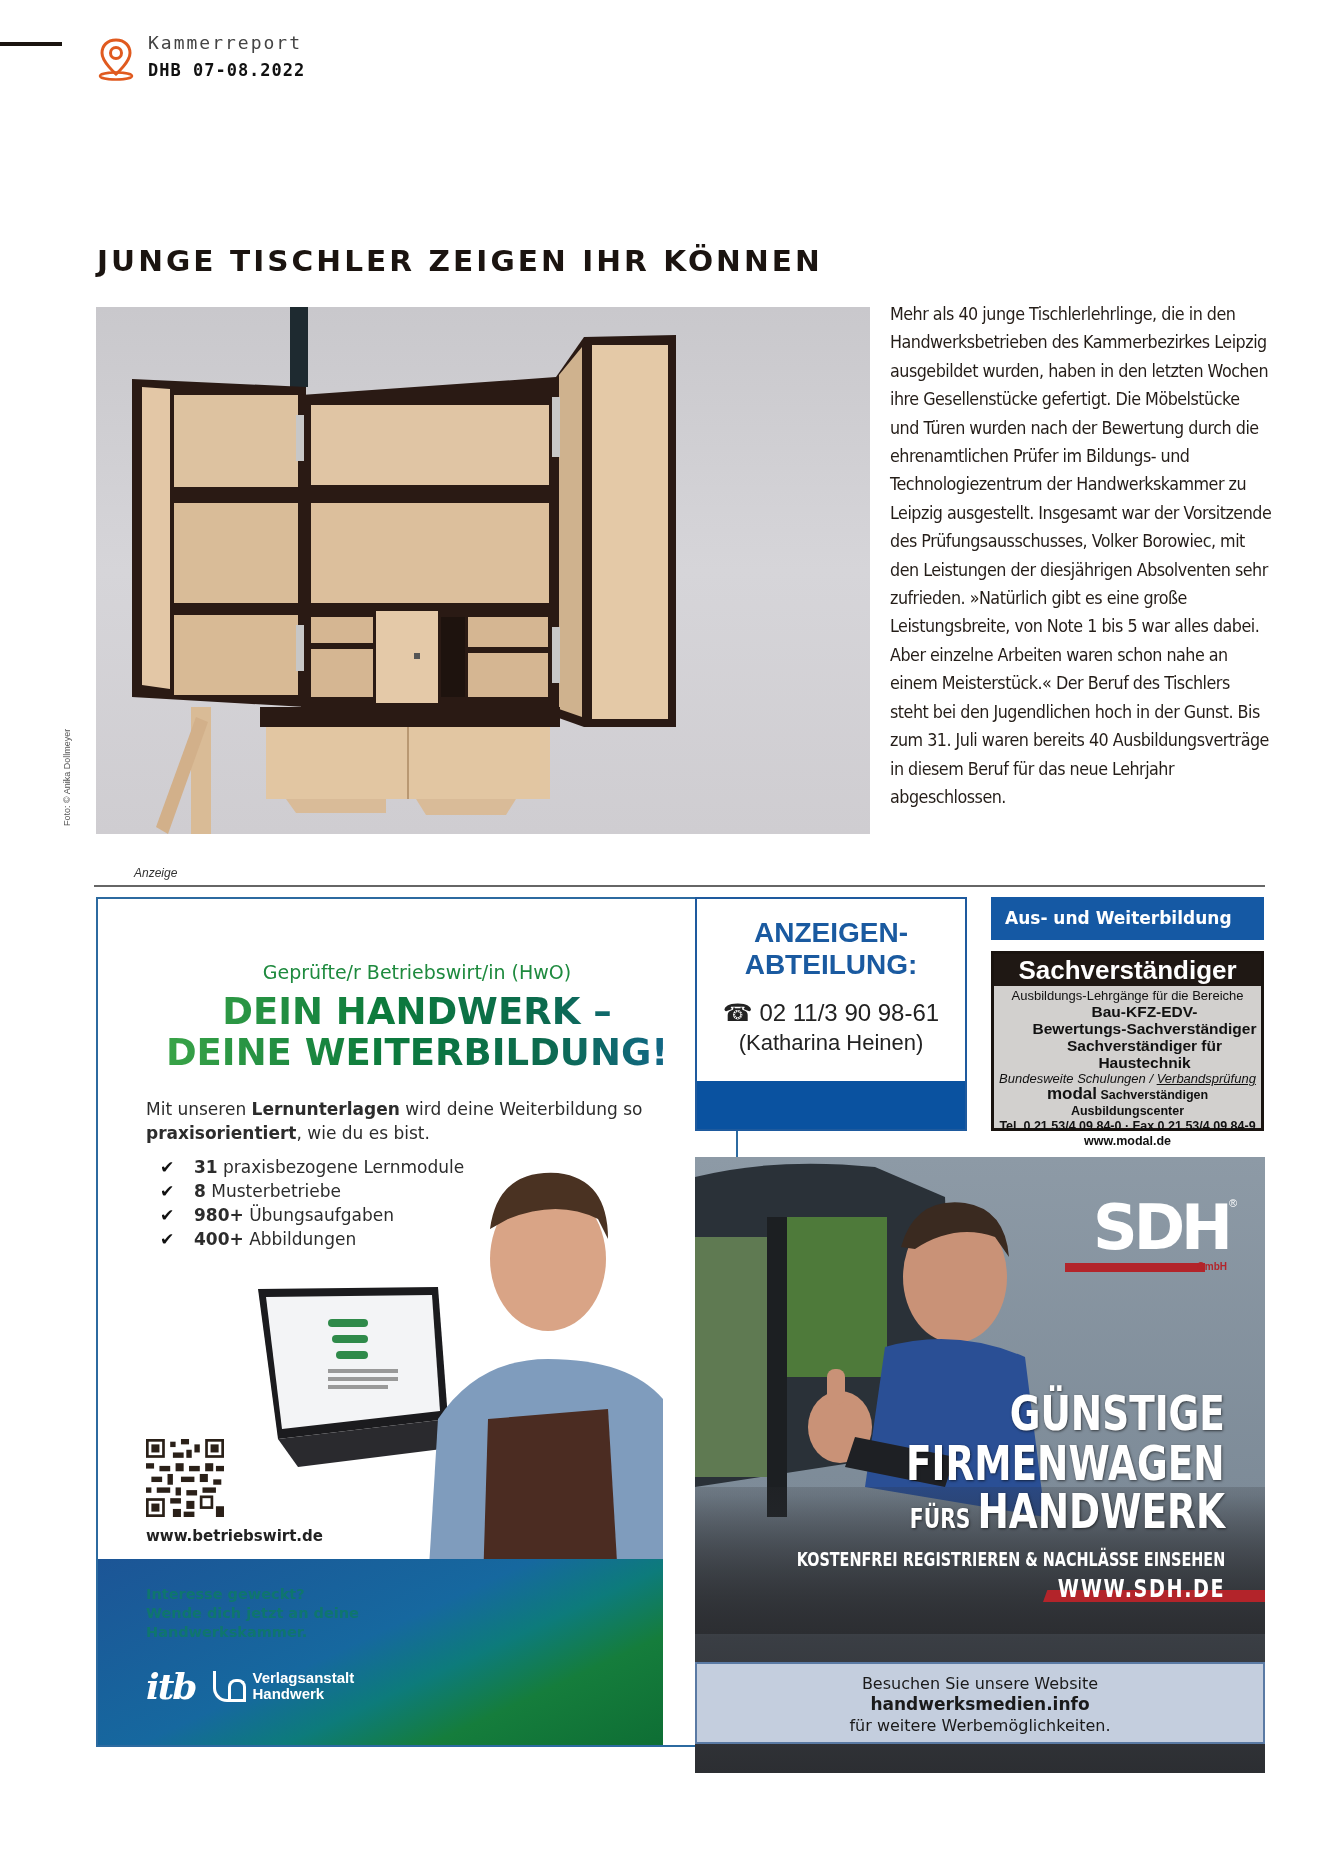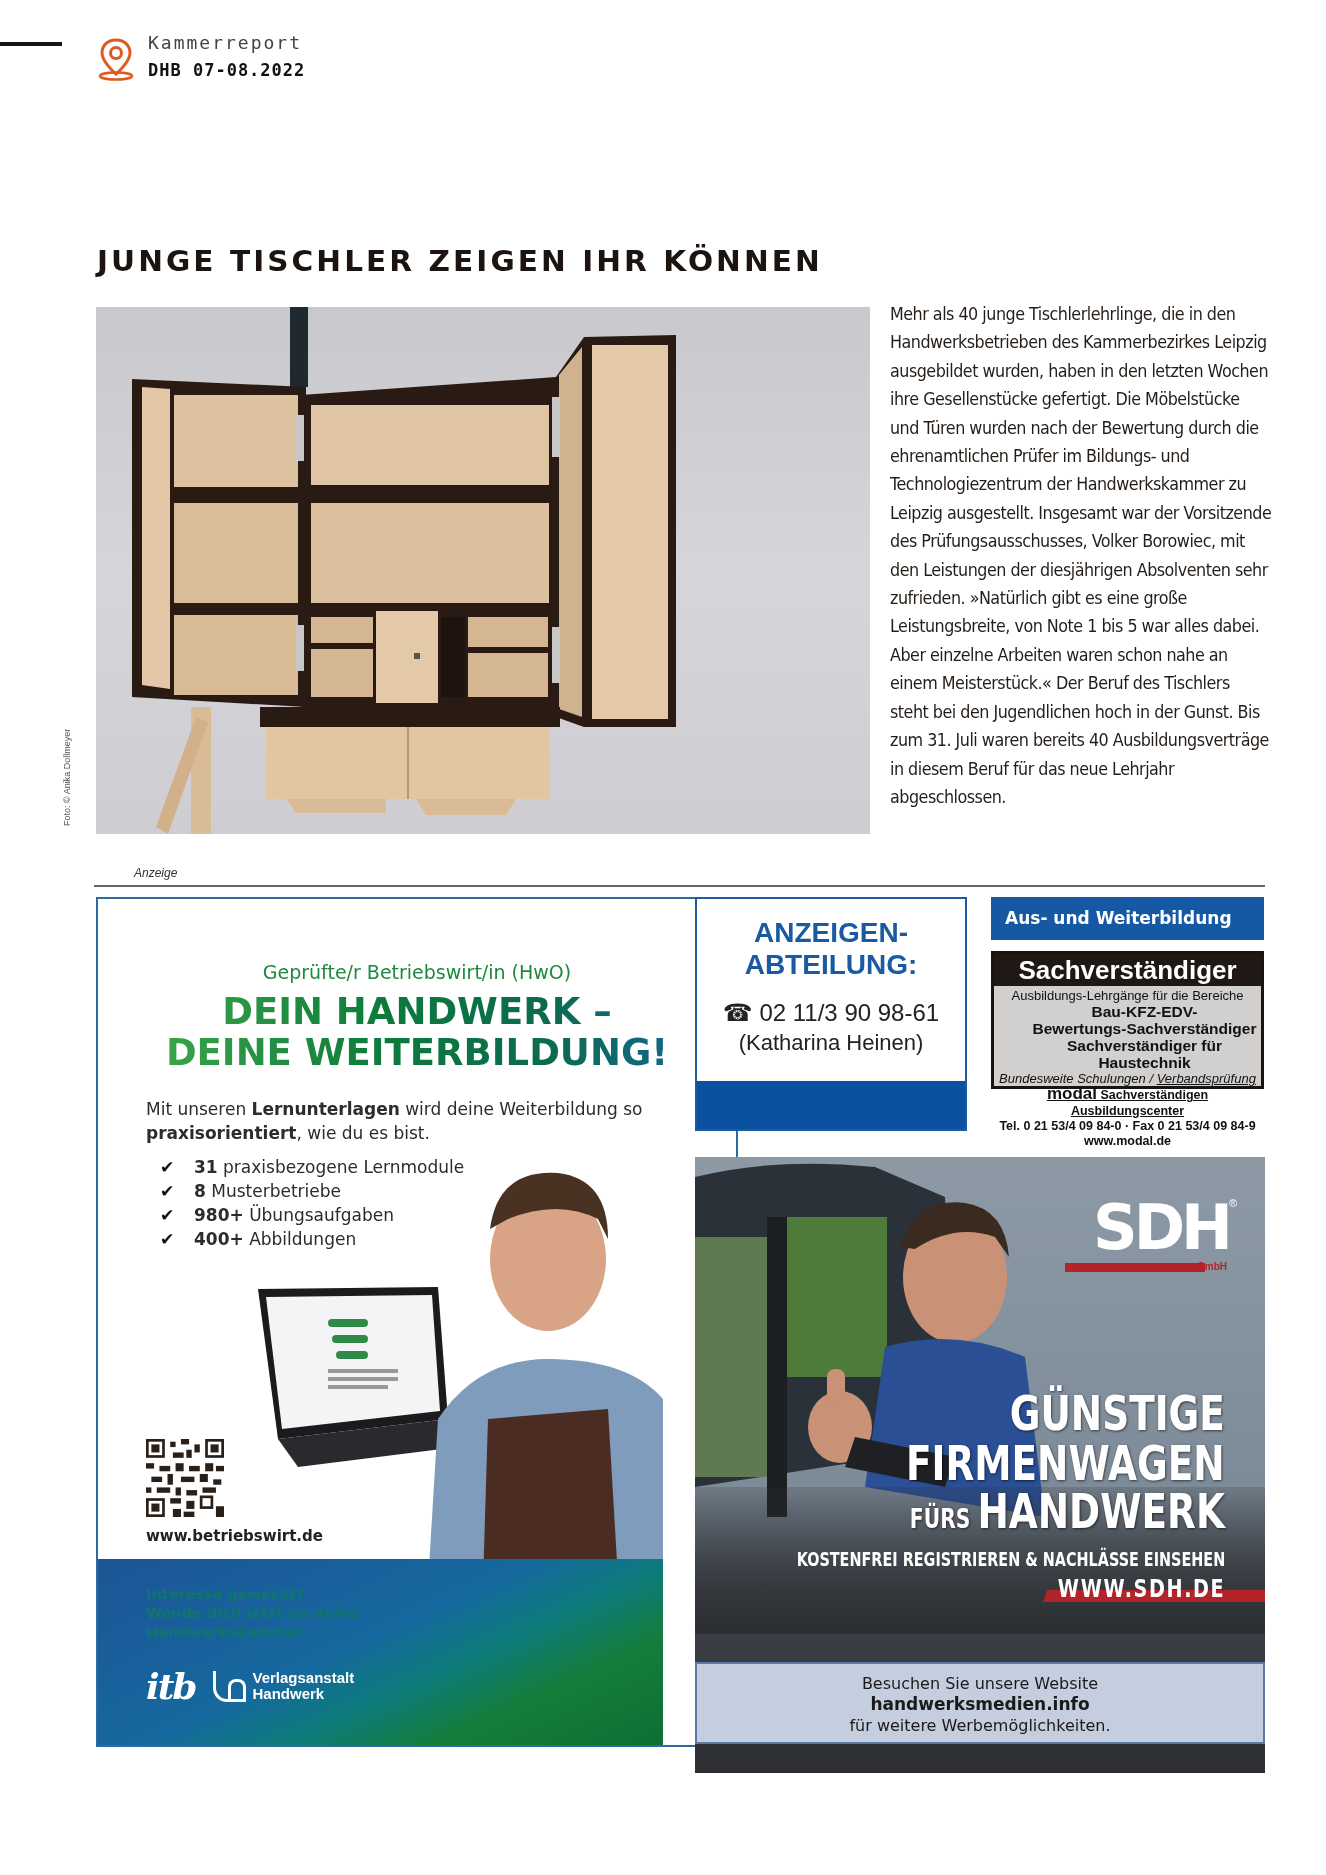--- a/index.html
+++ b/index.html
@@ -37,27 +37,27 @@
   .vh-mark:after{content:"";position:absolute;left:12px;top:8px;width:12px;height:18px;border:3px solid #fff;border-bottom:none;border-radius:8px 8px 0 0;}
   .vh-text{font-weight:bold;font-size:15px;line-height:16px;}
   
   .anzbox{left:695px;top:897px;width:272px;height:234px;border:2px solid #1e5a9e;box-sizing:border-box;background:#fff;overflow:hidden;}
   .anzbox .t{position:absolute;left:0;right:0;top:18px;text-align:center;font-weight:bold;font-size:28px;line-height:32px;color:#1a5aa0;}
   .anzbox .ph{position:absolute;left:0;right:0;top:100px;text-align:center;font-size:24px;color:#222;}
   .anzbox .nm{position:absolute;left:0;right:0;top:131px;text-align:center;font-size:22px;color:#222;}
   .anzbox .bar{position:absolute;left:0;right:0;bottom:0;height:48px;background:#0a52a0;}
   
   .aus{left:991px;top:897px;width:273px;height:43px;background:#1559a4;color:#fff;font-weight:bold;font-size:17px;line-height:43px;padding-left:14px;box-sizing:border-box;font-family:"DejaVu Sans",sans-serif;transform-origin:left;}
-  .sv{left:991px;top:951px;width:273px;height:138px;border:3px solid #1a1410;box-sizing:border-box;background:#d2d0ce;text-align:center;font-family:"Liberation Sans",sans-serif;color:#111;}
+  .sv{left:991px;top:951px;width:273px;height:180px;border:3px solid #1a1410;box-sizing:border-box;background:#d2d0ce;text-align:center;font-family:"Liberation Sans",sans-serif;color:#111;}
   .sv .h{background:#1f1814;color:#fff;font-weight:bold;font-size:26px;line-height:32px;}
   .sv .l1{font-size:13px;line-height:14px;margin-top:3px;}
   .sv .b{font-weight:bold;font-size:15.5px;line-height:17px;padding-left:34px;}
   .sv .it{font-style:italic;font-size:13px;line-height:15px;}
   .sv .it u{text-decoration:underline;}
-  .sv .m{font-size:12.5px;font-weight:bold;line-height:16px;text-decoration:underline;}
+  .sv .m{font-size:12.5px;font-weight:bold;line-height:16px;}
   .sv .m .mo{font-size:17px;}
   .sv .tel{font-size:12.5px;font-weight:bold;line-height:15px;}
   .sv .w{font-size:12.5px;font-weight:bold;line-height:15px;}
   
   .sdh{left:695px;top:1157px;width:570px;height:616px;overflow:hidden;background:linear-gradient(180deg,#8d9aa6 0%,#7d8b98 55%,#3a3e44 78%,#2c2e32 100%);}
   .sdh .van{position:absolute;left:0;top:0;width:570px;height:477px;}
   .sdh .logo{position:absolute;right:36px;top:40px;font-family:"DejaVu Sans",sans-serif;font-weight:bold;font-size:62px;letter-spacing:-4px;color:#fff;line-height:62px;}
   .sdh .reg{position:absolute;right:28px;top:40px;font-size:11px;color:#fff;}
   .sdh .logo-bar{position:absolute;right:60px;top:106px;width:140px;height:9px;background:#b3242a;}
   .sdh .gmbh{position:absolute;right:38px;top:104px;font-size:10px;color:#b3242a;font-weight:bold;}

